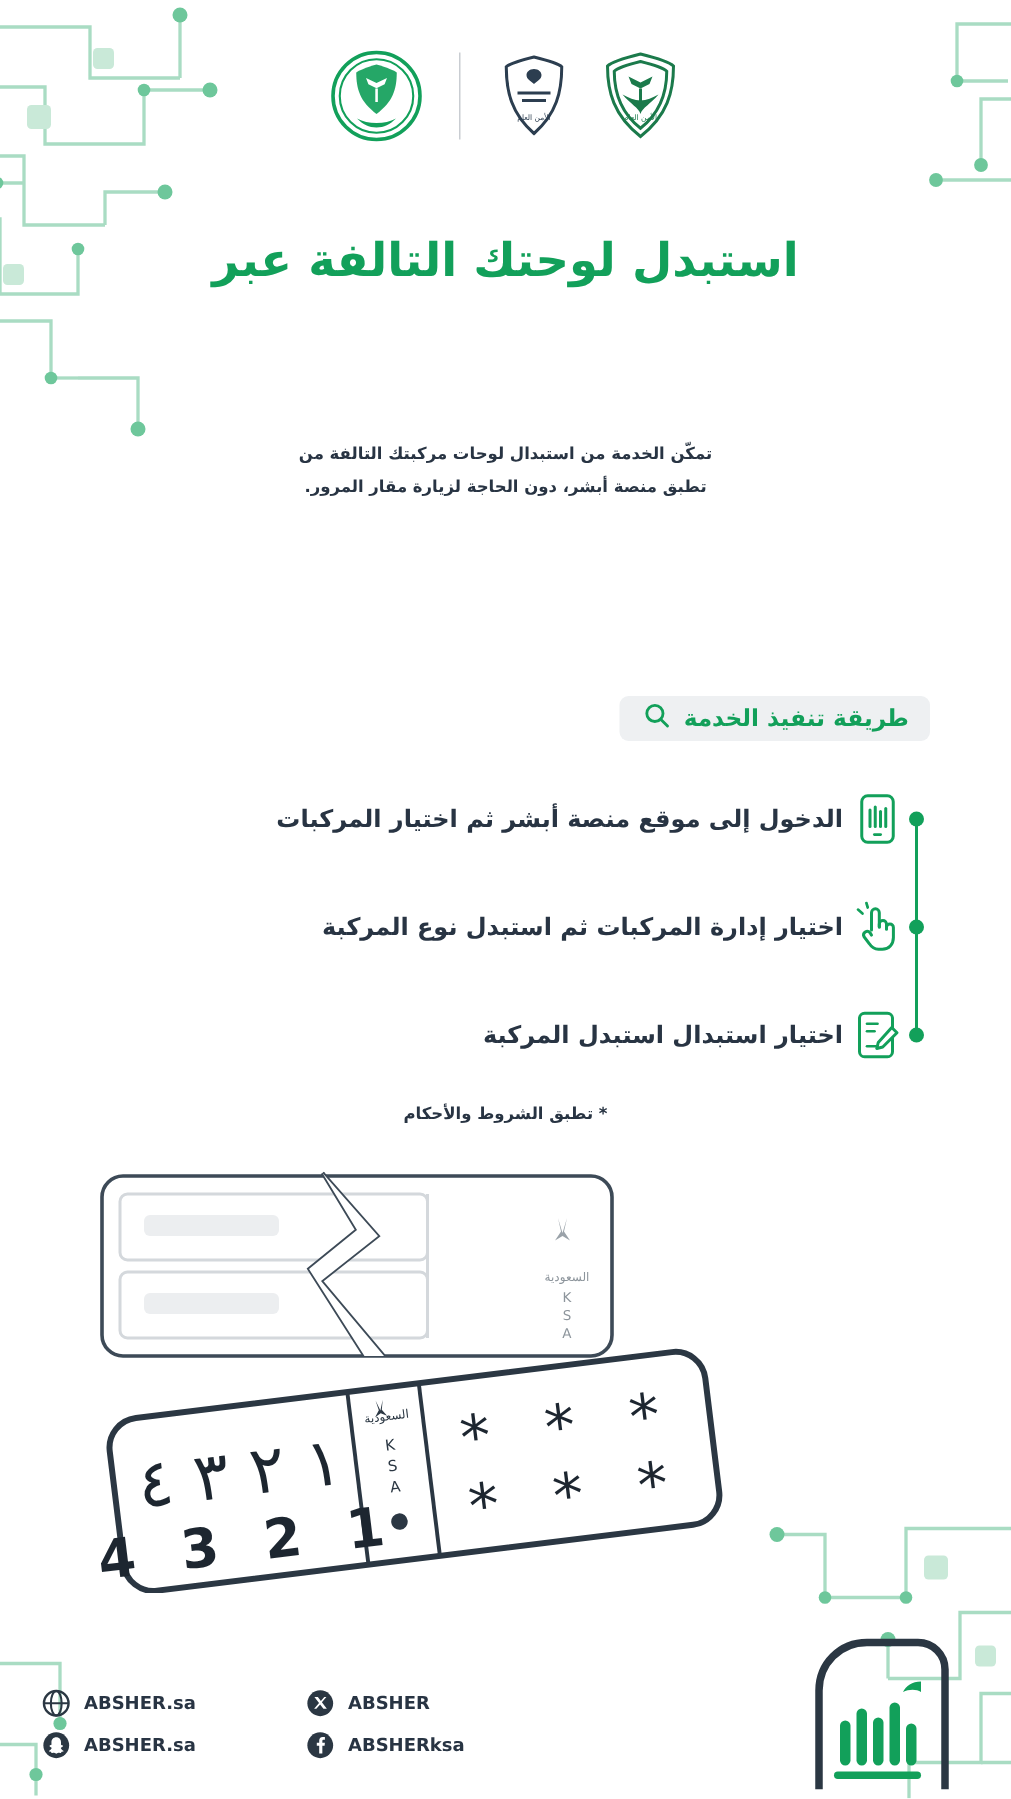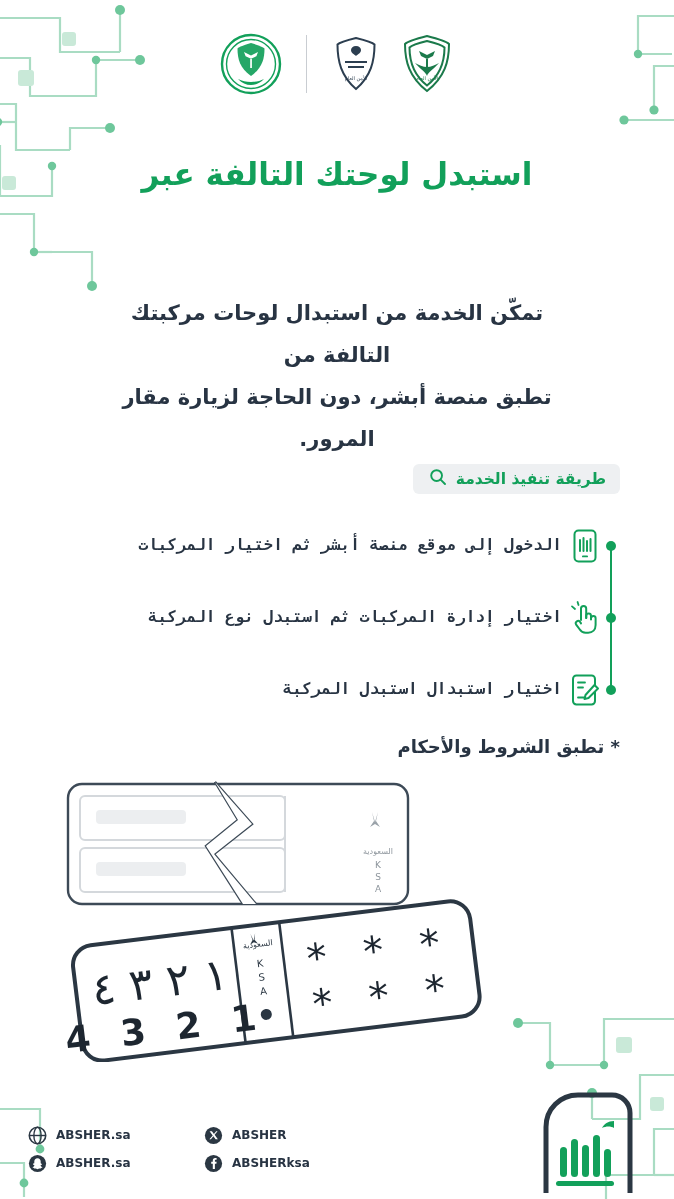--- a/index.html
+++ b/index.html
@@ -64,21 +64,21 @@
     line-height: 1.42;
     letter-spacing: 0px;
     color: #12A05A;
   }
   .subhead {
     position: absolute;
     top: 292px;
     left: 96px; right: 96px;
     text-align: center;
     color: #283443;
-    font-size: 21px;
+    font-size: 11px;
     line-height: 2.0;
     font-weight: bold;
   }
 
   
   .steps-pill {
     position: absolute;
     top: 464px;
     right: 54px;
     height: 30px;
@@ -95,21 +95,20 @@
     font-size: 15.5px;
     white-space: nowrap;
   }
 
   
   .steps {
     position: absolute;
     top: 510px;
     right: 54px;
     left: 72px;
-    font-family: Liberation Mono, monospace;
   }
   .step {
     position: relative;
     display: flex;
     align-items: center;
     justify-content: flex-start;
     height: 72px;
   }
   .step .dot {
     position: absolute;
@@ -144,22 +143,22 @@
     right: 8px;
     width: 2px;
     background: #12A05A;
   }
 
   .terms {
     position: absolute;
     top: 736px;
     right: 54px;
     left: 54px;
-    text-align: right;
-    font-size: 18px;
+    text-align: center;
+    font-size: 11px;
     color: #283443;
     font-weight: bold;
     direction: rtl;
   }
 
   
   .illus {
     position: absolute;
     top: 762px;
     left: 0;

